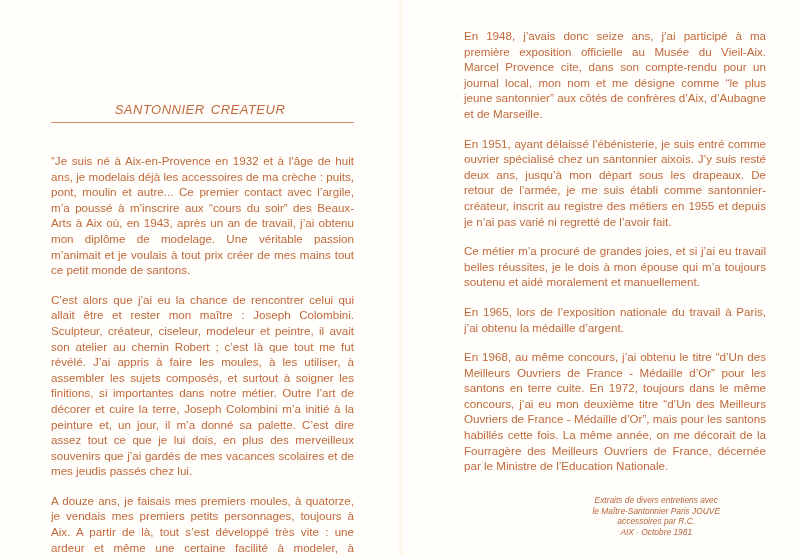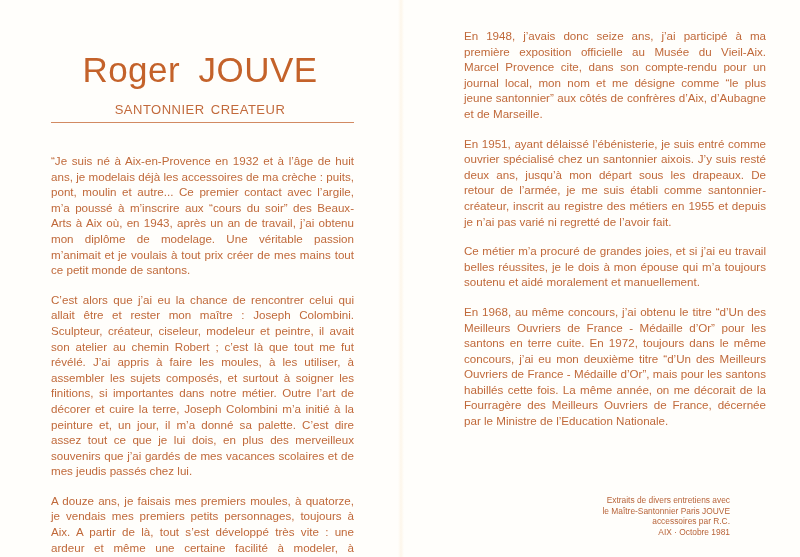--- a/index.html
+++ b/index.html
@@ -19,62 +19,62 @@
     }
     .title {
       position: absolute; left: 0; width: 400px; top: 34px;
       text-align: center;
       font-family: "Liberation Sans", sans-serif;
       font-size: 35px; color: #c4622a; letter-spacing: 0.5px;
       word-spacing: 8px;
     }
     .subtitle {
       position: absolute; left: 0; width: 400px; top: 86px;
-      text-align: center; font-size: 13px;
+      text-align: center; font-style: italic; font-size: 13px;
       color: #c26a3c; letter-spacing: 0.5px; word-spacing: 2px;
     }
     .rule {
       position: absolute; left: 51px; width: 303px; top: 106px;
       height: 1px; background: #d28a62;
     }
     .body-text {
       position: absolute;
       font-size: 11.6px; line-height: 15.6px;
       text-align: justify; color: #c0693a;
     }
     .left-text { left: 51px; width: 303px; top: 137px; }
     .right-text { left: 64px; width: 302px; top: 12px; }
     .body-text p { margin: 0 0 14px 0; }
     .credit {
-      position: absolute; right: 70px; top: 479px;
-      text-align: right; font-size: 8.4px;
+      position: absolute; right: 80px; top: 479px;
+      text-align: center; font-style: italic; font-size: 8.4px;
       line-height: 10.6px; color: #b8643a;
     }
   </style>
 </head>
 <body>
 
 <div class="page page-left">
-  <div class="title">Roger  JOUVE</div>
   <div class="subtitle">SANTONNIER CREATEUR</div>
   <div class="rule"></div>
   <div class="body-text left-text">
     <p>“Je suis né à Aix-en-Provence en 1932 et à l’âge de huit ans, je modelais déjà les accessoires de ma crèche : puits, pont, moulin et autre... Ce premier contact avec l’argile, m’a poussé à m’inscrire aux “cours du soir” des Beaux-Arts à Aix où, en 1943, après un an de travail, j’ai obtenu mon diplôme de modelage. Une véritable passion m’animait et je voulais à tout prix créer de mes mains tout ce petit monde de santons.</p>
     <p>C’est alors que j’ai eu la chance de rencontrer celui qui allait être et rester mon maître : Joseph Colombini. Sculpteur, créateur, ciseleur, modeleur et peintre, il avait son atelier au chemin Robert ; c’est là que tout me fut révélé. J’ai appris à faire les moules, à les utiliser, à assembler les sujets composés, et surtout à soigner les finitions, si importantes dans notre métier. Outre l’art de décorer et cuire la terre, Joseph Colombini m’a initié à la peinture et, un jour, il m’a donné sa palette. C’est dire assez tout ce que je lui dois, en plus des merveilleux souvenirs que j’ai gardés de mes vacances scolaires et de mes jeudis passés chez lui.</p>
     <p>A douze ans, je faisais mes premiers moules, à quatorze, je vendais mes premiers petits personnages, toujours à Aix. A partir de là, tout s’est développé très vite : une ardeur et même une certaine facilité à modeler, à fabriquer, à créer. Et c’est à ce moment-là que j’ai quitté l’école pour devenir apprenti-ébéniste dans un atelier aixois.</p>
   </div>
 </div>
 
 <div class="fold"></div>
 
 <div class="page page-right">
   <div class="body-text right-text">
     <p>En 1948, j’avais donc seize ans, j’ai participé à ma première exposition officielle au Musée du Vieil-Aix. Marcel Provence cite, dans son compte-rendu pour un journal local, mon nom et me désigne comme “le plus jeune santonnier” aux côtés de confrères d’Aix, d’Aubagne et de Marseille.</p>
     <p>En 1951, ayant délaissé l’ébénisterie, je suis entré comme ouvrier spécialisé chez un santonnier aixois. J’y suis resté deux ans, jusqu’à mon départ sous les drapeaux. De retour de l’armée, je me suis établi comme santonnier-créateur, inscrit au registre des métiers en 1955 et depuis je n’ai pas varié ni regretté de l’avoir fait.</p>
     <p>Ce métier m’a procuré de grandes joies, et si j’ai eu travail belles réussites, je le dois à mon épouse qui m’a toujours soutenu et aidé moralement et manuellement.</p>
+    <p>En 1965, lors de l’exposition nationale du travail à Paris, j’ai obtenu la médaille d’argent.</p>
     <p>En 1968, au même concours, j’ai obtenu le titre “d’Un des Meilleurs Ouvriers de France - Médaille d’Or” pour les santons en terre cuite. En 1972, toujours dans le même concours, j’ai eu mon deuxième titre “d’Un des Meilleurs Ouvriers de France - Médaille d’Or”, mais pour les santons habillés cette fois. La même année, on me décorait de la Fourragère des Meilleurs Ouvriers de France, décernée par le Ministre de l’Education Nationale.</p>
   </div>
   <div class="credit">
     <div>Extraits de divers entretiens avec</div>
     <div>le Maître-Santonnier Paris JOUVE</div>
     <div>accessoires par R.C.</div>
     <div>AIX · Octobre 1981</div>
   </div>
 </div>
 

